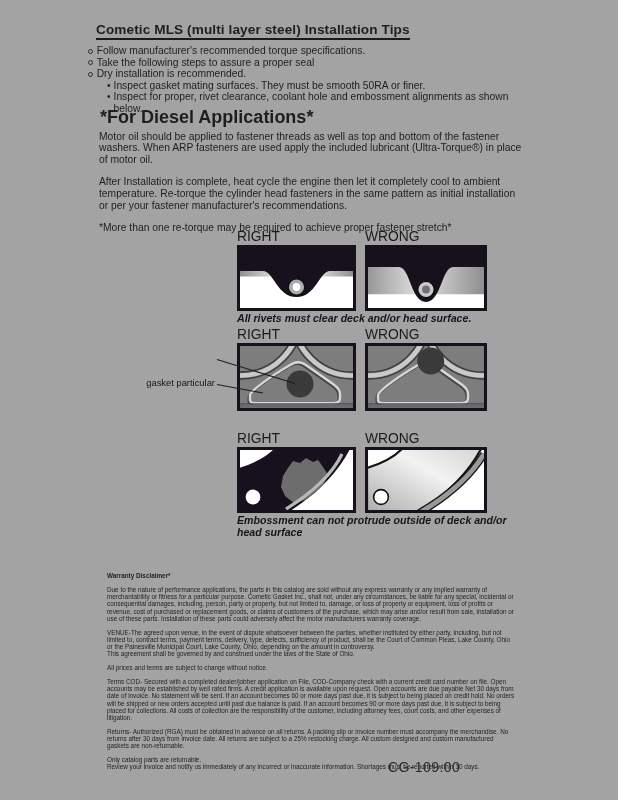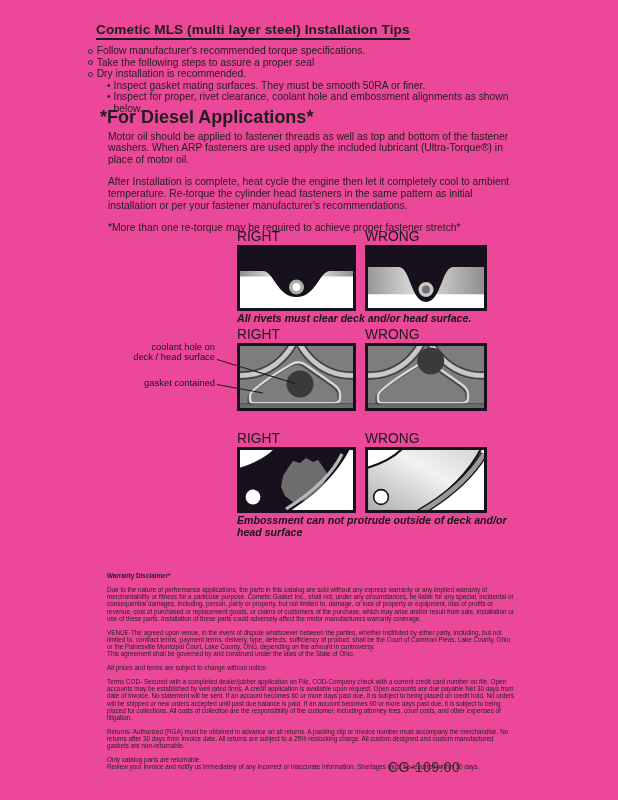--- a/index.html
+++ b/index.html
@@ -1,31 +1,31 @@
 <!DOCTYPE html>
 <html><head>
 <meta charset="utf-8">
 <style>
   html,body{margin:0;padding:0;background:#ffffff;}
-  .page{position:relative;width:618px;height:800px;background:#ec4899;overflow:hidden;
+  .page{position:relative;width:618px;height:800px;background:#a3a3a3;overflow:hidden;
         font-family:"Liberation Sans",sans-serif;color:#1e1e1e;}
 
   .title{position:absolute;left:96px;top:22px;margin:0;font-size:13.6px;font-weight:700;
          letter-spacing:.1px;border-bottom:2px solid #1b1b1b;padding-bottom:1px;}
 
   .bullets{position:absolute;left:88px;top:45px;width:442px;font-size:10.3px;line-height:11.5px;}
   .brow{display:flex;}
   .ring{display:inline-block;flex:none;width:3.2px;height:3.2px;border:1px solid #2a2a2a;
         border-radius:50%;margin:3.6px 3.5px 0 0;}
   .sub{padding-left:19px;}
   .dot{flex:none;margin-right:3px;font-size:10px;}
 
   .diesel{position:absolute;left:96px;top:112px;width:430px;font-size:10.3px;line-height:11.6px;}
   .diesel h2{margin:0 4px 7px;font-size:18px;font-weight:700;}
-  .diesel p{margin:0 12px 11px;}
+  .diesel p{margin:0 3px 11px;}
 
   .dg-label{position:absolute;font-size:13.8px;color:#1a1a1a;text-align:left;}
   .dg-cap{position:absolute;font-size:10.6px;font-weight:700;color:#151515;line-height:11.8px;font-style:italic;}
   svg.box{position:absolute;display:block;}
   .side-label{position:absolute;font-size:9.4px;line-height:10.3px;text-align:right;color:#151515;}
   .overlay{position:absolute;left:0;top:0;pointer-events:none;}
 
   .warranty{position:absolute;left:107px;top:572px;width:410px;font-size:6.35px;
             line-height:7.15px;color:#232323;}
   .warranty .wh{font-weight:700;margin:0 0 7px;}
@@ -109,25 +109,21 @@
     <circle cx="61" cy="44.5" r="8.2" fill="#c9c9c9" stroke="#0d0d0d" stroke-width="1.2"></circle>
     <circle cx="61" cy="44.5" r="3.9" fill="#707070"></circle>
     <rect x="1.5" y="1.5" width="119" height="63" fill="none" stroke="#17101d" stroke-width="3"></rect>
   </svg>
 
   <div class="dg-cap" style="left:237px;top:313px;width:280px">All rivets must clear deck and/or head surface.</div>
 
   <div class="dg-label" style="left:237px;top:327px;width:119px">RIGHT</div>
   <div class="dg-label" style="left:365px;top:327px;width:122px">WRONG</div>
 
-  <div class="side-label" style="left:100px;top:342px;width:115px">
-    <div>coolant hole on</div>
-    <div>deck / head surface</div>
-  </div>
-  <div class="side-label" style="left:100px;top:377.5px;width:115px">gasket contained</div>
+  <div class="side-label" style="left:100px;top:377.5px;width:115px">gasket particular</div>
 
   <svg class="box" style="left:237px;top:343px" width="119" height="68" viewBox="0 0 119 68">
     <rect width="119" height="68" fill="#7d7d7d"></rect>
     <circle cx="4" cy="-26" r="62" fill="none" stroke="#3c3c3c" stroke-width="1.4"></circle>
     <circle cx="4" cy="-26" r="58.5" fill="none" stroke="#c9c9c9" stroke-width="4.6"></circle>
     <circle cx="4" cy="-26" r="55" fill="none" stroke="#3c3c3c" stroke-width="1.4"></circle>
     <circle cx="115" cy="-26" r="62" fill="none" stroke="#3c3c3c" stroke-width="1.4"></circle>
     <circle cx="115" cy="-26" r="58.5" fill="none" stroke="#c9c9c9" stroke-width="4.6"></circle>
     <circle cx="115" cy="-26" r="55" fill="none" stroke="#3c3c3c" stroke-width="1.4"></circle>
     <path d="M13,57 V52.5 C13,48 34,33 54,21.5 C59,18.6 64,18.6 68.5,21.8 L96,41 C101,44.5 103,47.5 103,51 L103,55 C103,58.6 100.4,60.2 96.5,60.2 L19.5,60.2 C15,60.2 13,59.3 13,57 Z" fill="none" stroke="#474747" stroke-width="2.6" transform="translate(-1.2,1.4)"></path>

